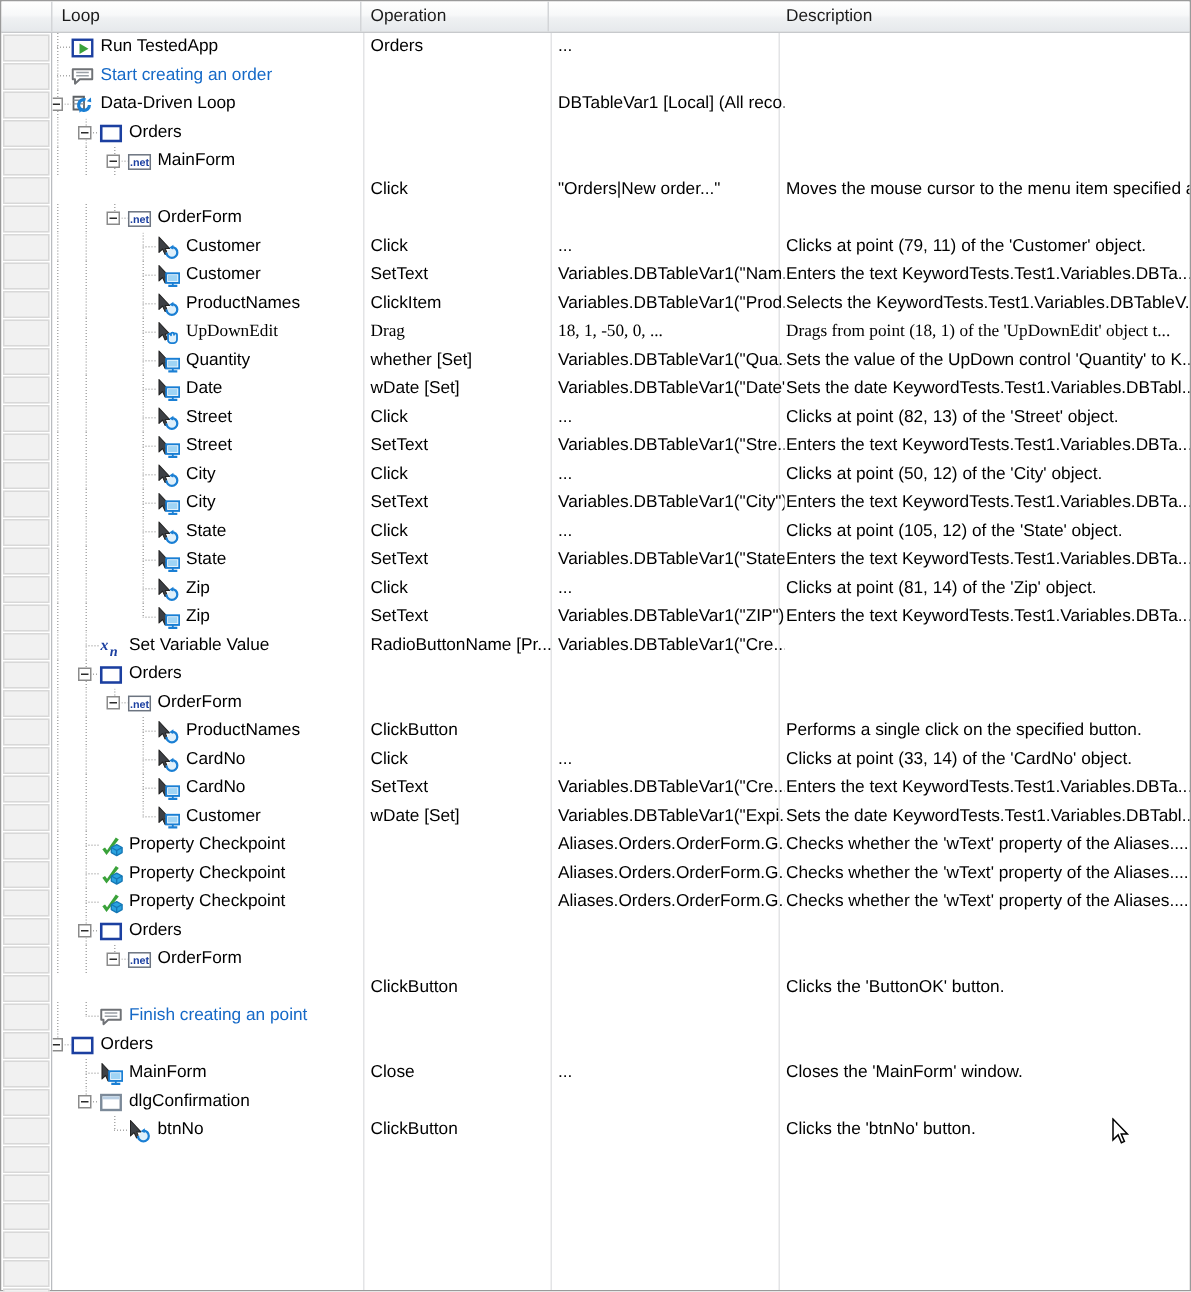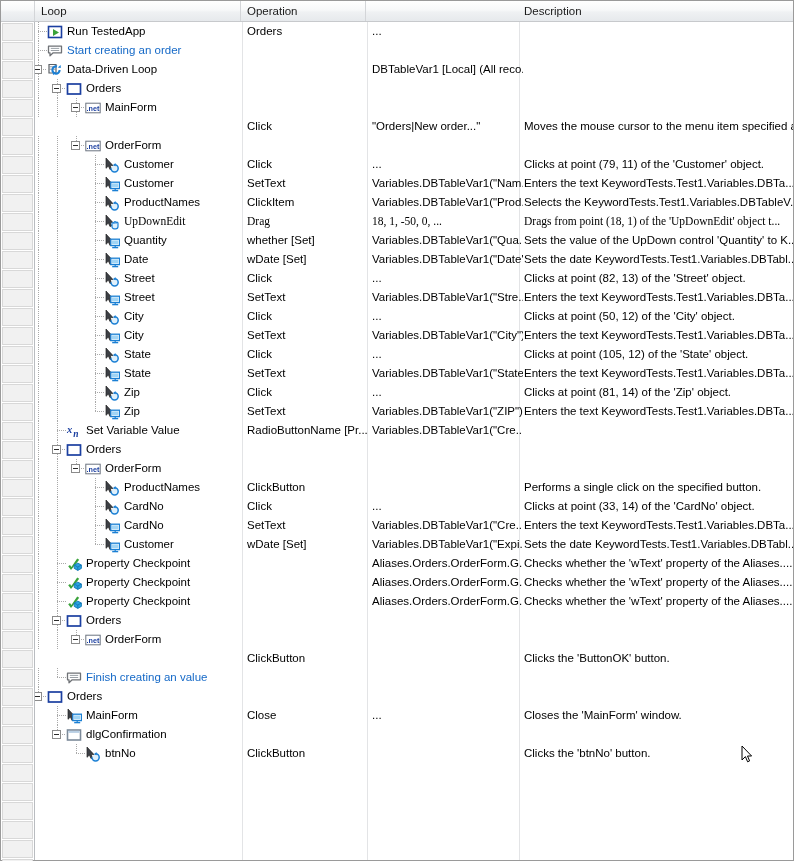--- a/index.html
+++ b/index.html
@@ -750,21 +750,21 @@
         <div class="cell c-item" style="width: 207px;">
           <div class="vdot" style="left: 3px;"></div>
           <div class="vdot half" style="left: 22px;"></div>
           <div class="hdot" style="left: 22px; width: 9px;"></div>
           <span class="ico" style="left: 31px;">
             <svg viewBox="0 0 16 16" width="16" height="16">
               <path d="M1.5,3.2 h13 v6.6 h-8.3 l-3.2,3 v-3 h-1.5 z" fill="#ffffff" stroke="#6f7276" stroke-width="1.3" stroke-linejoin="round"></path>
               <path d="M3.8,5.4 h8.4 M3.8,7.5 h8.4" stroke="#9aa0a6" stroke-width="1"></path>
             </svg>
           </span>
-          <span class="tlabel comment" style="position: absolute; left: 48px; top: 0px;">Finish creating an value</span>
+          <span class="tlabel comment" style="position: absolute; left: 48px; top: 0px;">Finish creating an point</span>
         </div>
         <div class="cell c-op"></div>
         <div class="cell c-val"></div>
         <div class="cell c-desc"></div>
       </div>
       <div class="row" style="top: 665px;">
         <div class="cell c-item" style="width: 207px;">
           <div class="vdot half" style="left: 3px;"></div>
           <div class="hdot" style="left: 3px; width: 4px;"></div>
           <div class="pm" style="left: -2px;"></div>

